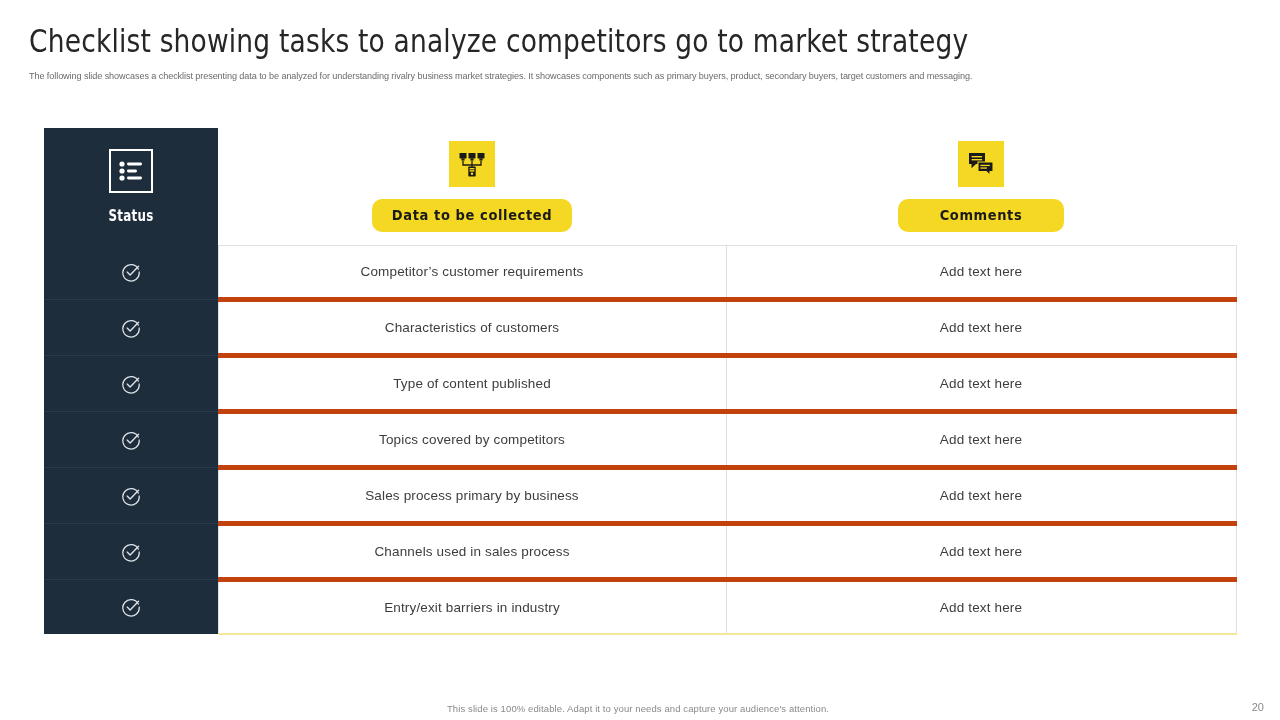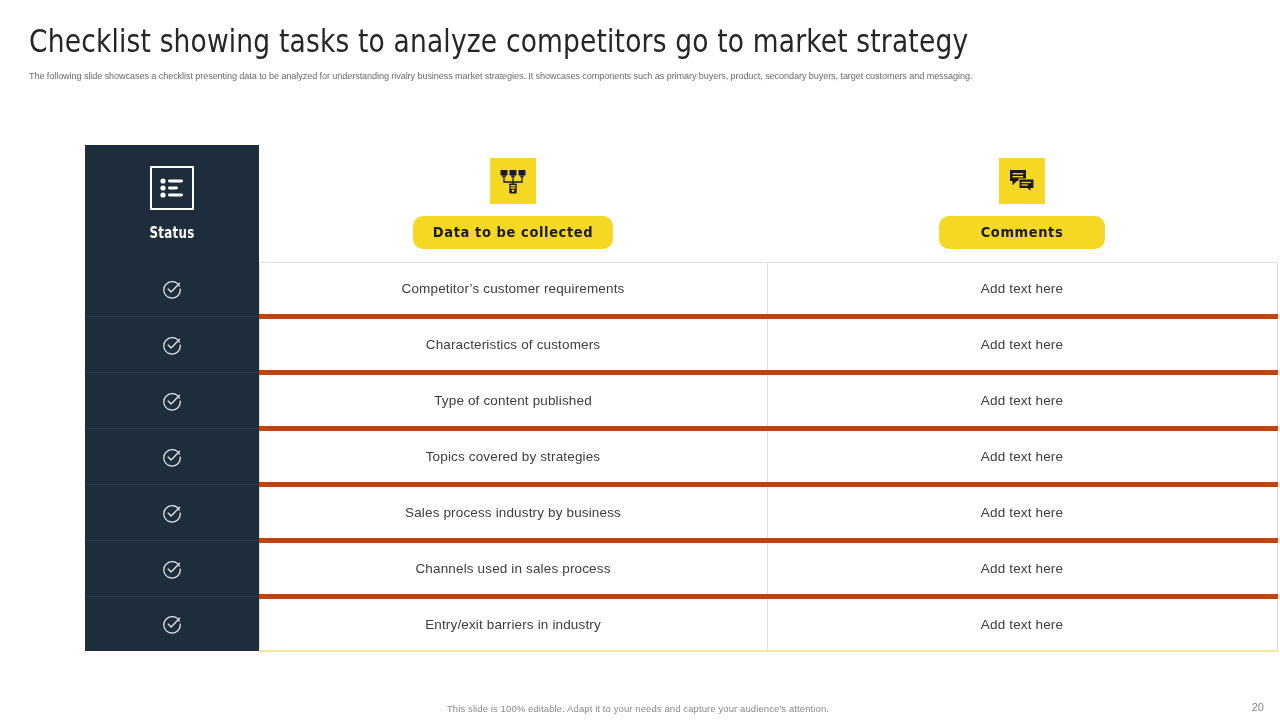--- a/index.html
+++ b/index.html
@@ -40,25 +40,24 @@
     font-family: "Liberation Sans", sans-serif;
     letter-spacing: -0.1px;
     transform: scaleX(0.96);
     transform-origin: left top;
   }
 
   
   #checklist-table {
     position: absolute;
     left: 44px;
-    top: 145px;
+    top: 128px;
     width: 1192px;
     border-collapse: collapse;
     table-layout: fixed;
-    margin-left: 41px;
   }
   #checklist-table td, #checklist-table th {
     padding: 0;
     margin: 0;
   }
 
   
   .col-status { width: 174px; }
   .col-data   { width: 508px; }
   .col-comments { width: 510px; }
@@ -263,29 +262,29 @@
               <path d="M6.2 10.1 L9.1 13 L17.6 4.3" fill="none" stroke="#dfe5ea" stroke-width="1.35" stroke-linecap="round" stroke-linejoin="round"></path>
             </svg></span></td>
         <td class="cell-text first-data">Type of content published</td>
         <td class="cell-text">Add text here</td>
       </tr>
       <tr>
         <td class="cell-status"><span><svg class="check-icon" width="20" height="20" viewBox="0 0 20 20" aria-hidden="true">
               <path d="M17.4 7.2 A8.2 8.2 0 1 0 18.2 10" fill="none" stroke="#dfe5ea" stroke-width="1.25" stroke-linecap="round"></path>
               <path d="M6.2 10.1 L9.1 13 L17.6 4.3" fill="none" stroke="#dfe5ea" stroke-width="1.35" stroke-linecap="round" stroke-linejoin="round"></path>
             </svg></span></td>
-        <td class="cell-text first-data">Topics covered by strategies</td>
-        <td class="cell-text">Add text here</td>
-      </tr>
-      <tr>
-        <td class="cell-status"><span><svg class="check-icon" width="20" height="20" viewBox="0 0 20 20" aria-hidden="true">
-              <path d="M17.4 7.2 A8.2 8.2 0 1 0 18.2 10" fill="none" stroke="#dfe5ea" stroke-width="1.25" stroke-linecap="round"></path>
-              <path d="M6.2 10.1 L9.1 13 L17.6 4.3" fill="none" stroke="#dfe5ea" stroke-width="1.35" stroke-linecap="round" stroke-linejoin="round"></path>
-            </svg></span></td>
-        <td class="cell-text first-data">Sales process industry by business</td>
+        <td class="cell-text first-data">Topics covered by competitors</td>
+        <td class="cell-text">Add text here</td>
+      </tr>
+      <tr>
+        <td class="cell-status"><span><svg class="check-icon" width="20" height="20" viewBox="0 0 20 20" aria-hidden="true">
+              <path d="M17.4 7.2 A8.2 8.2 0 1 0 18.2 10" fill="none" stroke="#dfe5ea" stroke-width="1.25" stroke-linecap="round"></path>
+              <path d="M6.2 10.1 L9.1 13 L17.6 4.3" fill="none" stroke="#dfe5ea" stroke-width="1.35" stroke-linecap="round" stroke-linejoin="round"></path>
+            </svg></span></td>
+        <td class="cell-text first-data">Sales process primary by business</td>
         <td class="cell-text">Add text here</td>
       </tr>
       <tr>
         <td class="cell-status"><span><svg class="check-icon" width="20" height="20" viewBox="0 0 20 20" aria-hidden="true">
               <path d="M17.4 7.2 A8.2 8.2 0 1 0 18.2 10" fill="none" stroke="#dfe5ea" stroke-width="1.25" stroke-linecap="round"></path>
               <path d="M6.2 10.1 L9.1 13 L17.6 4.3" fill="none" stroke="#dfe5ea" stroke-width="1.35" stroke-linecap="round" stroke-linejoin="round"></path>
             </svg></span></td>
         <td class="cell-text first-data">Channels used in sales process</td>
         <td class="cell-text">Add text here</td>
       </tr>

